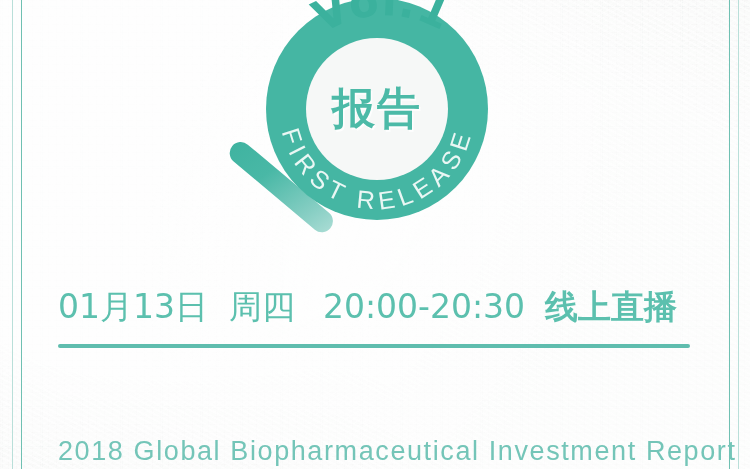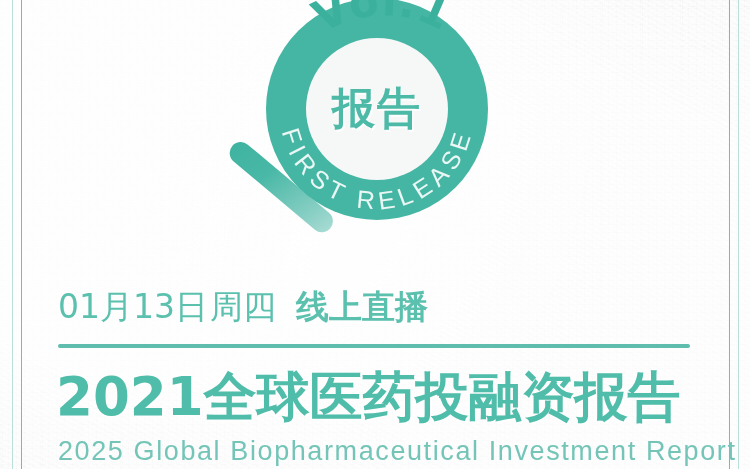--- a/index.html
+++ b/index.html
@@ -150,21 +150,21 @@
     align-items: baseline;
     white-space: nowrap;
   }
   #info-line .seg {
     font-family: "DejaVu Sans", sans-serif;
     font-size: 33px;
     color: #5cc0ae;
     letter-spacing: 0px;
   }
   #info-date   { font-weight: 400; }
-  #info-weekday{ font-weight: 400; margin-left: 2px; }
+  #info-weekday{ font-weight: 400; margin-left: 21px; }
   #info-time   { font-weight: 400; margin-left: 28px; letter-spacing: -0.5px; }
   #info-mode   { font-weight: 700; margin-left: 20px; color: #3fb09c; letter-spacing: 3px; }
 
   #divider {
     position: absolute;
     left: 58px;
     top: 344px;
     width: 632px;
     height: 4px;
     background: #5fbdae;
@@ -234,21 +234,21 @@
       </defs>
       <text text-anchor="middle">
         <textPath href="#relpath" startOffset="50%">FIRST RELEASE</textPath>
       </text>
     </svg>
   </div>
 
   <div id="info-line">
     <span class="seg" id="info-date">01月13日</span>
     <span class="seg" id="info-weekday">周四</span>
+    <span class="seg" id="info-time">20:00-20:30</span>
     <span class="seg" id="info-mode">线上直播</span>
   </div>
 
   <div id="divider"></div>
 
-  <div id="title-cn">2021全球医药投融资报告</div>
-  <div id="title-en">2025 Global Biopharmaceutical Investment Report</div>
+  <div id="title-en">2018 Global Biopharmaceutical Investment Report</div>
 
 </div>
 
 </body></html>

